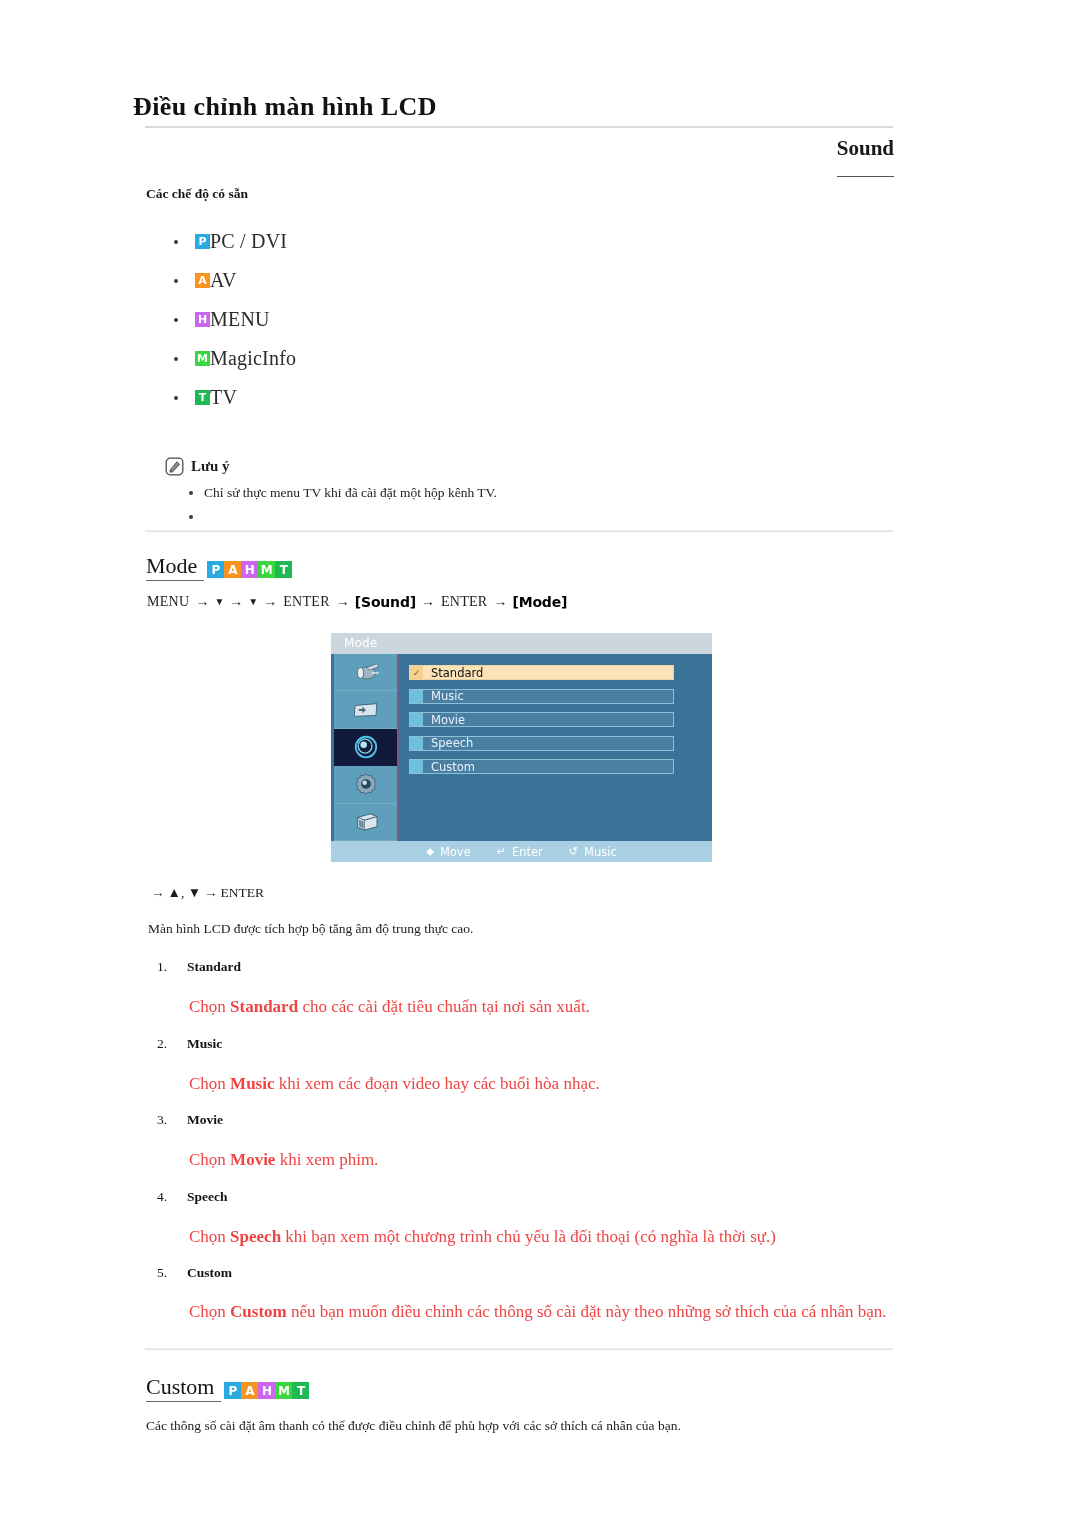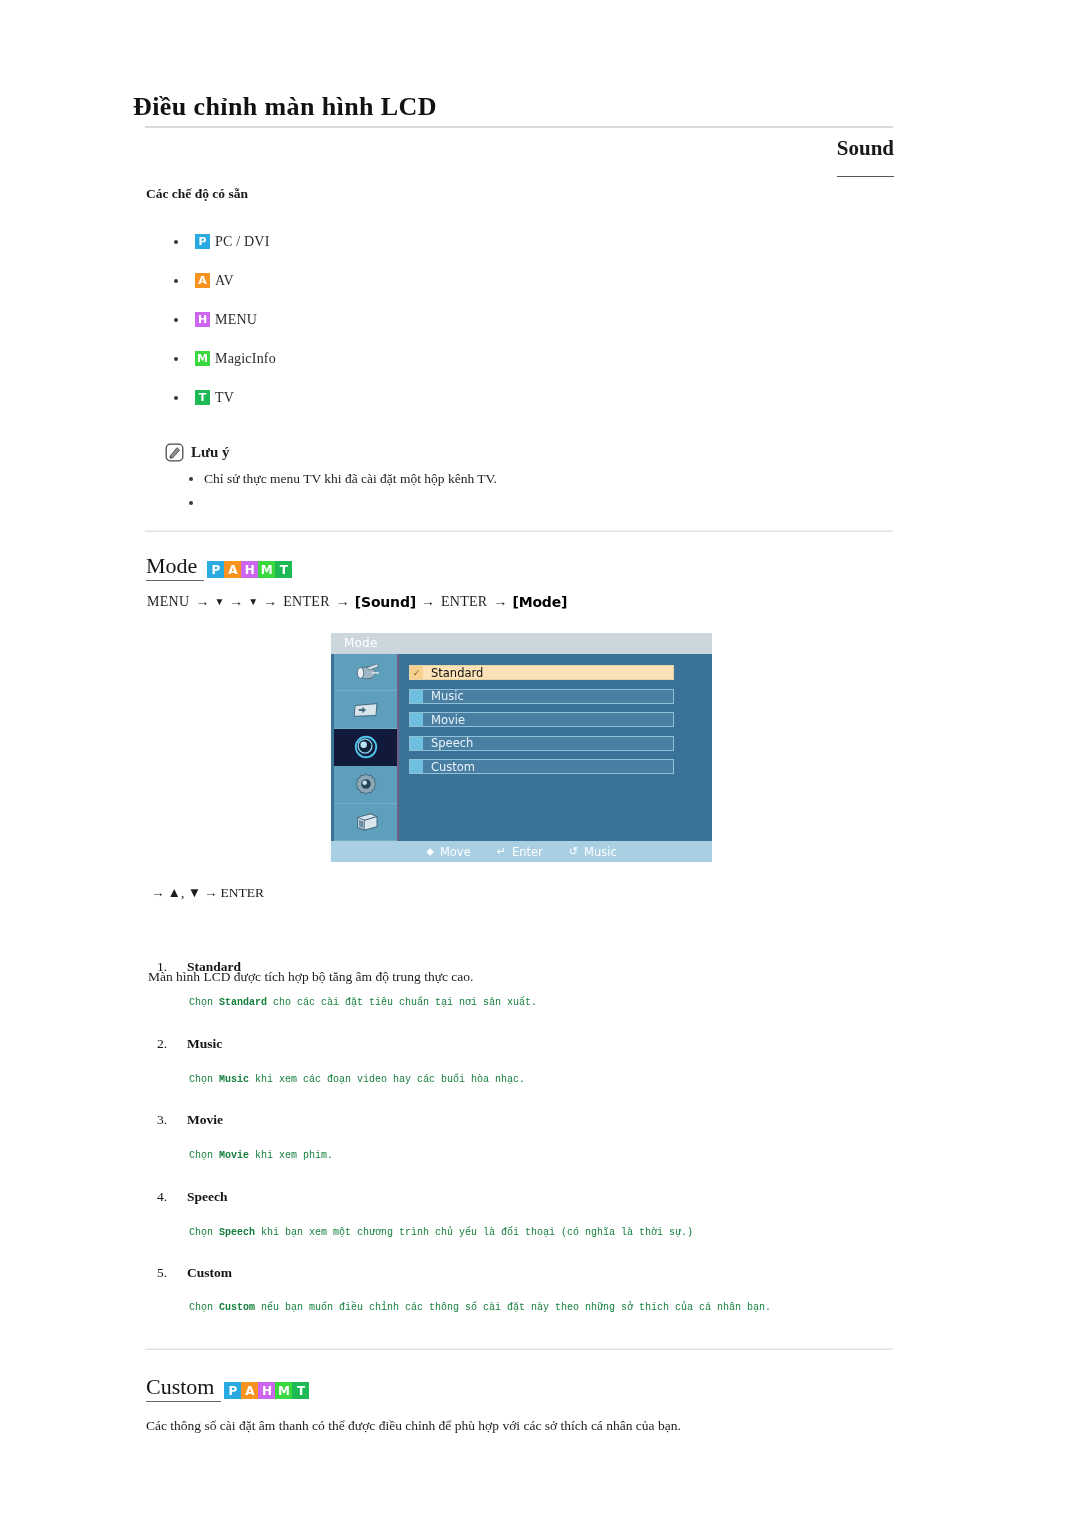--- a/index.html
+++ b/index.html
@@ -94,32 +94,31 @@
     width: 15px;
     height: 15px;
     font-family: "DejaVu Sans", sans-serif;
     font-weight: bold;
     font-size: 11px;
     line-height: 1;
     color: #ffffff;
     flex: 0 0 auto;
   }
   .mode-name {
-    margin-left: 5px;
-    font-family: "Liberation Serif", serif;
-    font-size: 14px;
+    font-family: "Liberation Serif", serif;
+    font-size: 20px;
     color: #2b2b2b;
     letter-spacing: 0.2px;
   }
 
   
   .note-block {
     position: absolute;
     left: 165px;
-    top: 441px;
+    top: 455px;
     width: 620px;
   }
   .note-head {
     display: flex;
     align-items: center;
     height: 22px;
   }
   .note-icon {
     width: 19px;
     height: 19px;
@@ -327,37 +326,37 @@
   
   .txt {
     position: absolute;
     font-family: "Liberation Serif", serif;
     font-size: 13.5px;
     color: #1d1d1d;
     white-space: nowrap;
   }
   .nav-line { left: 148px; top: 885px; font-size: 13.5px; }
   .nav-line .arrow { margin: 0 3px; }
-  .intro-line { left: 148px; top: 969px; }
+  .intro-line { left: 148px; top: 921px; }
 
   .num-item {
     position: absolute;
     left: 157px;
     font-family: "Liberation Serif", serif;
     font-size: 13.5px;
     font-weight: bold;
     color: #141414;
   }
   .num-item .n { display: inline-block; width: 30px; font-weight: normal; }
   .desc {
     position: absolute;
     left: 189px;
-    font-family: Liberation Mono, monospace;
-    font-size: 10px;
-    color: #15803d;
+    font-family: Liberation Serif, serif;
+    font-size: 17px;
+    color: #ef4444;
     white-space: nowrap;
   }
   .desc b { font-weight: bold; }
 
   .custom-body {
     position: absolute;
     left: 146px;
     top: 1418px;
     font-family: "Liberation Serif", serif;
     font-size: 13.5px;

